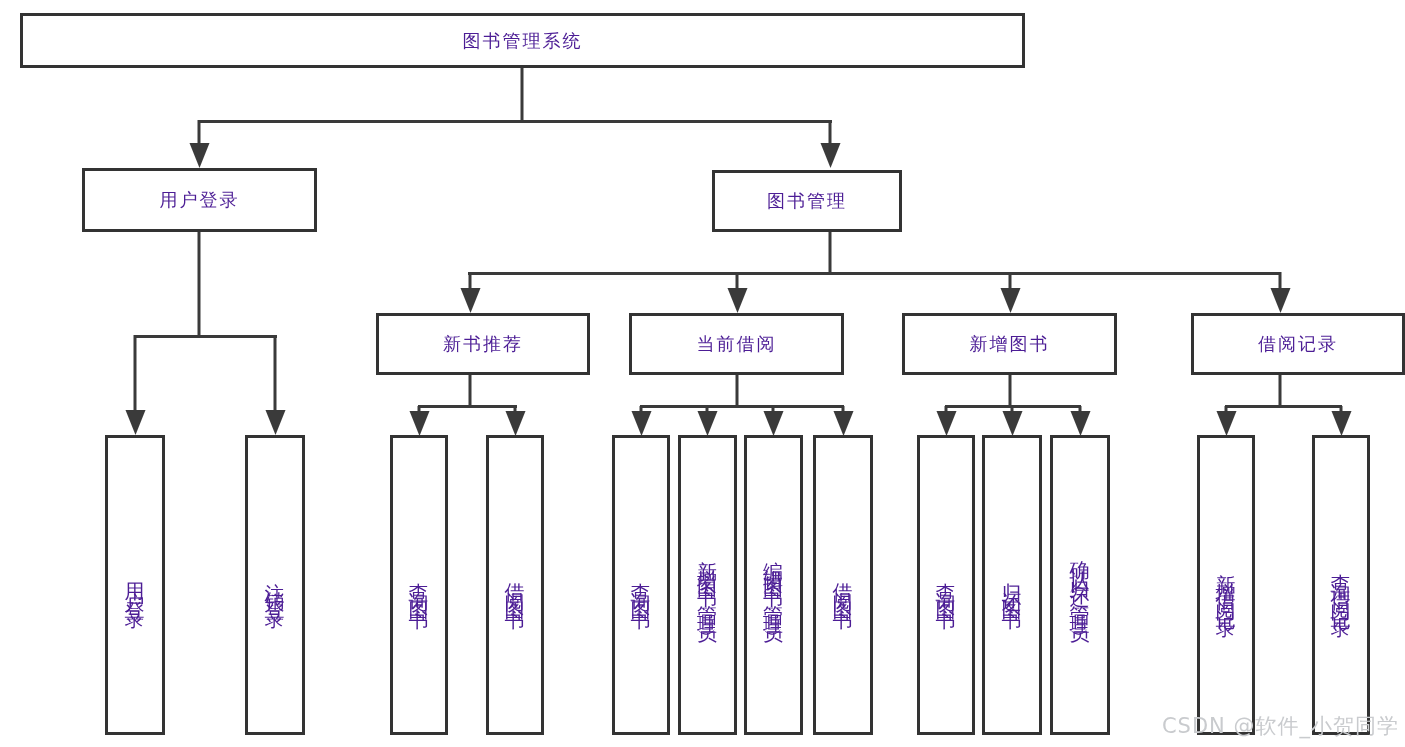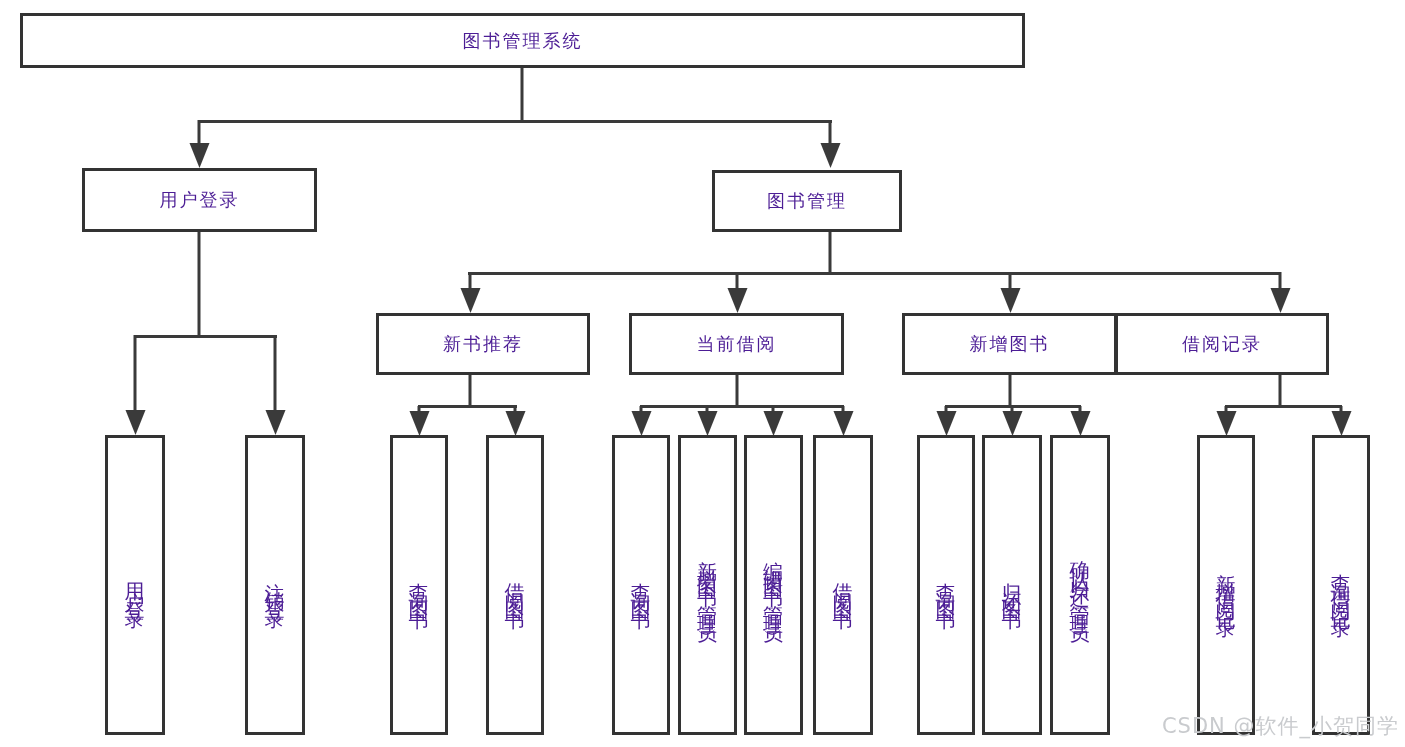--- a/index.html
+++ b/index.html
@@ -69,21 +69,21 @@
 
   <div class="box" style="left:376px;top:313px;width:214px;height:62px">
     <span class="lbl">新书推荐</span>
   </div>
   <div class="box" style="left:629px;top:313px;width:215px;height:62px">
     <span class="lbl">当前借阅</span>
   </div>
   <div class="box" style="left:902px;top:313px;width:215px;height:62px">
     <span class="lbl">新增图书</span>
   </div>
-  <div class="box" style="left:1115px;top:313px;width:214px;height:62px">
+  <div class="box" style="left:1191px;top:313px;width:214px;height:62px">
     <span class="lbl">借阅记录</span>
   </div>
 
   <div class="vline" style="left:470px;top:375px;height:33px"></div>
   <div class="hline" style="left:418px;top:405px;width:99px"></div>
   <div class="arrow" style="left:419px;top:406px;height:5px"></div>
   <div class="arrow" style="left:515px;top:406px;height:5px"></div>
 
   <div class="vline" style="left:737px;top:375px;height:33px"></div>
   <div class="hline" style="left:640px;top:405px;width:204px"></div>

